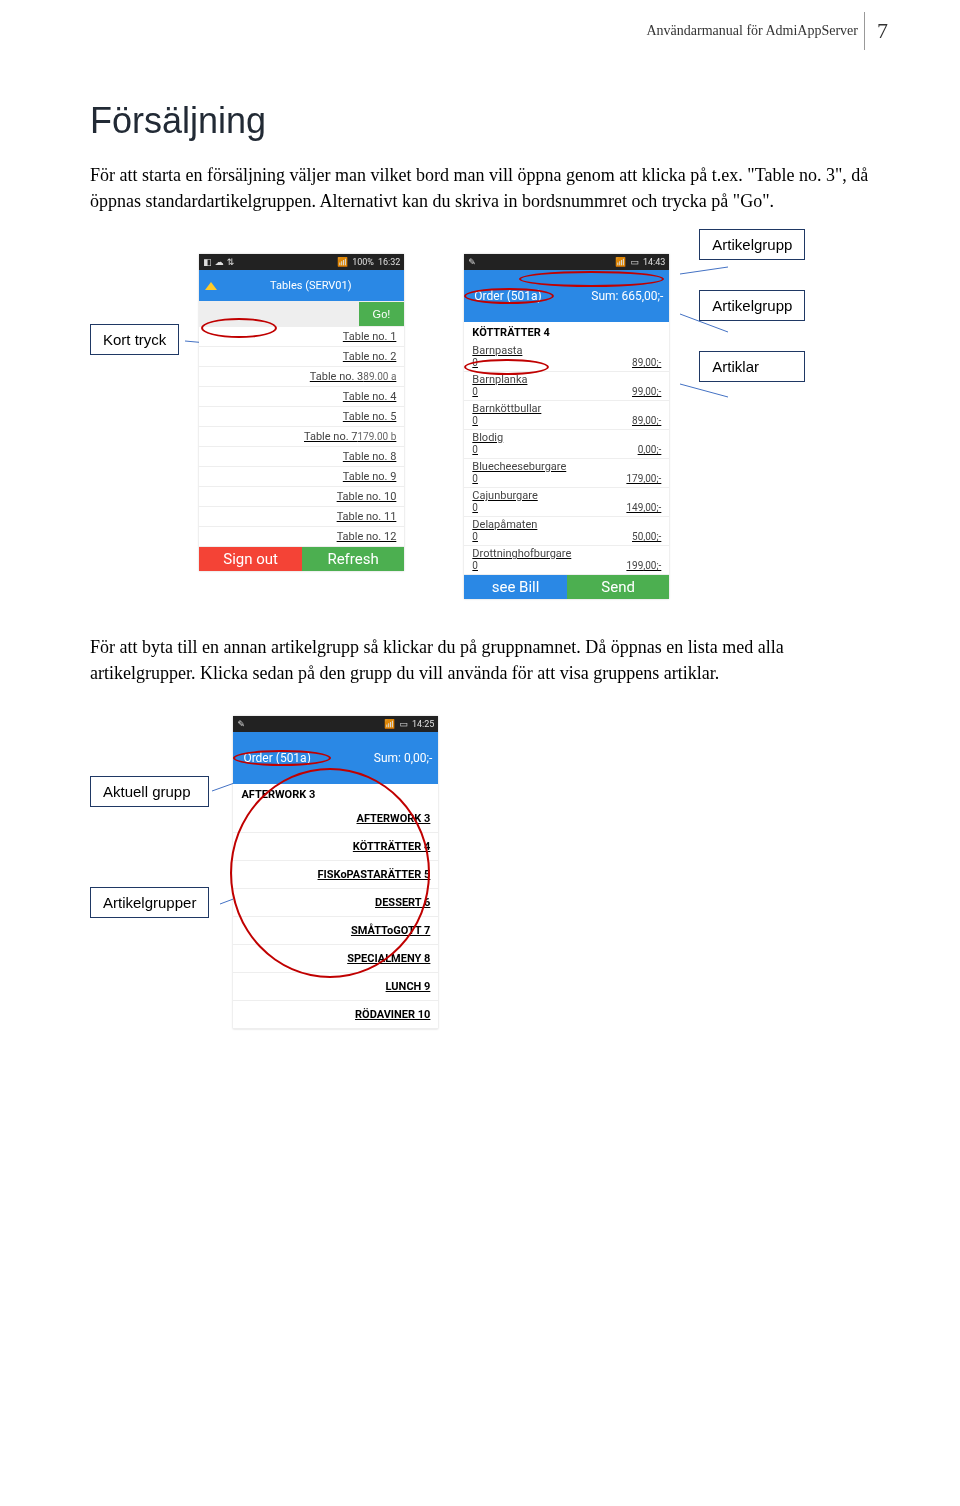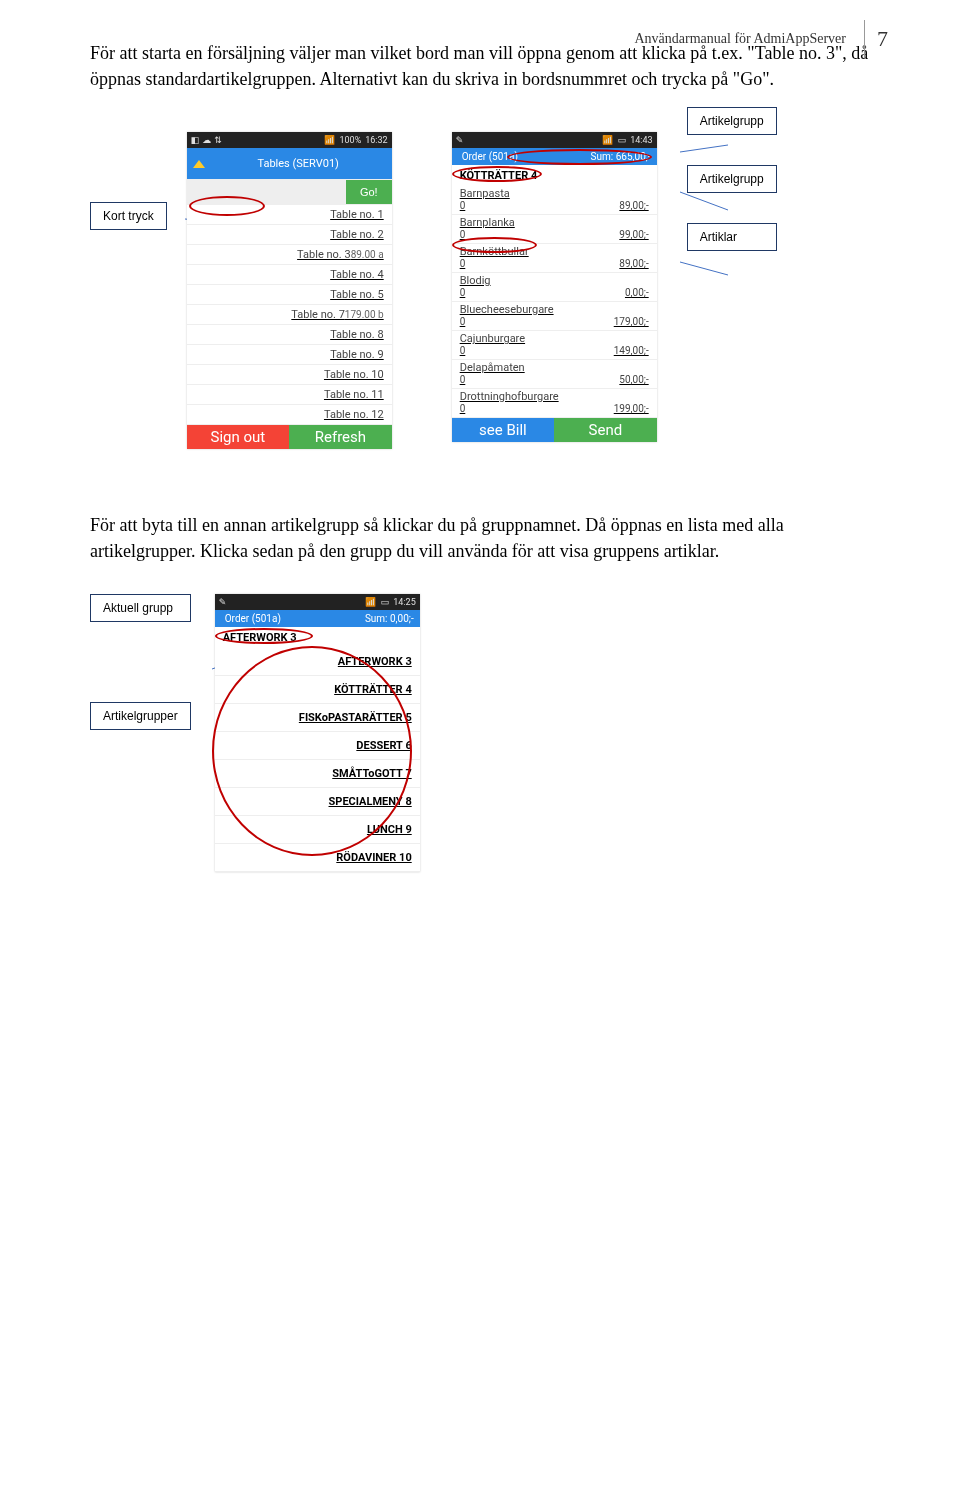--- a/index.html
+++ b/index.html
@@ -10,27 +10,27 @@
     background: #fff;
     width: 960px;
   }
   .page {
     width: 960px;
     padding: 40px 90px 40px 90px;
     position: relative;
   }
   .header-right {
     position: absolute;
-    top: 20px;
+    top: 12px;
     right: 60px;
     font-size: 14px;
     color: #333;
     display: flex;
     align-items: center;
-    gap: 18px;
+    gap: 6px;
   }
   .page-box {
     border-left: 1px solid #999;
     padding: 6px 12px;
     font-size: 22px;
   }
   h1.section-title {
     font-family: Verdana, Geneva, sans-serif;
     font-weight: 400;
     font-size: 36px;
@@ -46,21 +46,21 @@
   .figure-row {
     display: flex;
     align-items: flex-start;
     gap: 20px;
     margin: 40px 0 40px 0;
     position: relative;
   }
   .callout {
     border: 1px solid #1f3864;
     padding: 6px 12px;
-    font-size: 12px;
+    font-size: 15px;
     font-family: Verdana, Geneva, sans-serif;
     color: #000;
     background: #fff;
     white-space: nowrap;
   }
   .callouts-right {
     display: flex;
     flex-direction: column;
     gap: 30px;
     margin-left: 10px;
@@ -104,21 +104,21 @@
     display: flex;
     align-items: center;
     padding: 0 6px;
     font-size: 11px;
     gap:6px;
   }
   .app-bar .title { flex:1; text-align:center; }
   .app-bar .triangle {
     width: 0; height:0; border-left:6px solid transparent; border-right:6px solid transparent; border-bottom:8px solid #ffca28;
   }
-  .order-bar { background:#2a88e5; color:#fff; font-size:10px; padding:3px 6px; display:flex; justify-content:space-between;}
+  .order-bar { background:#2a88e5; color:#fff; font-size:12px; padding:19px 6px; display:flex; justify-content:space-between;}
   .go-row { display:flex; align-items:center; background:#eee; }
   .go-row input { flex:1; height:26px; border:none; background:#eee; font-size:11px; padding-left:6px;}
   .btn-green { background:#4caf50; color:#fff; font-size:11px; border:none; padding:6px 14px; }
   .list { background:#fff;text-decoration:underline; }
   .list-row {
     display:flex; justify-content:flex-end; align-items:center;
     padding:4px 8px 4px 8px; font-size:11px; color:#444; border-bottom:1px solid #eee;
     height:20px;
   }
   .list-row .price { color:#666; font-size:10px; }
@@ -128,34 +128,35 @@
   .bottom-bar { display:flex; height:24px;}
   .bottom-bar div { flex:1; display:flex; align-items:center; justify-content:center; font-size:15px; color:#fff;}
   .bb-red{background:#f44336;} .bb-green{background:#4caf50;} .bb-blue{background:#2a88e5;}
   .oval {
     position:absolute; border:2px solid #c00000; border-radius:50%; pointer-events:none;
   }
   .footer {
     text-align:center; font-size:18px; color:#000; margin-top:60px; font-family:Georgia,serif;
   }
   .fig2 { display:flex; gap:24px; align-items:flex-start; margin-top:30px;}
-  .fig2 .labels { display:flex; flex-direction:column; gap:80px; }
+  .fig2 .labels { display:flex; flex-direction:column; gap:80px; margin-top:60px;}
   .sticon { font-size:9px; opacity:0.85;}
   .conn-svg { position:absolute; top:0; left:0; pointer-events:none;}
 </style>
 </head>
 <body>
 
 <div class="page">
 
   <div class="header-right">
     <span>Användarmanual för AdmiAppServer</span>
     <span class="page-box">7</span>
   </div>
 
+  <h1 class="section-title">Försäljning</h1>
 
   <p class="body-text">För att starta en försäljning väljer man vilket bord man vill öppna genom att klicka på t.ex. "Table no. 3", då öppnas standardartikelgruppen. Alternativt kan du skriva in bordsnummret och trycka på "Go".</p>
 
   <div class="figure-row" style="position:relative; height:340px;">
 
     <svg class="conn-svg" width="960" height="340">
       <line class="connector" x1="95" y1="87" x2="150" y2="92"></line>
       <line class="connector" x1="590" y1="20" x2="638" y2="13"></line>
       <line class="connector" x1="590" y1="60" x2="638" y2="78"></line>
       <line class="connector" x1="590" y1="130" x2="638" y2="143"></line>

